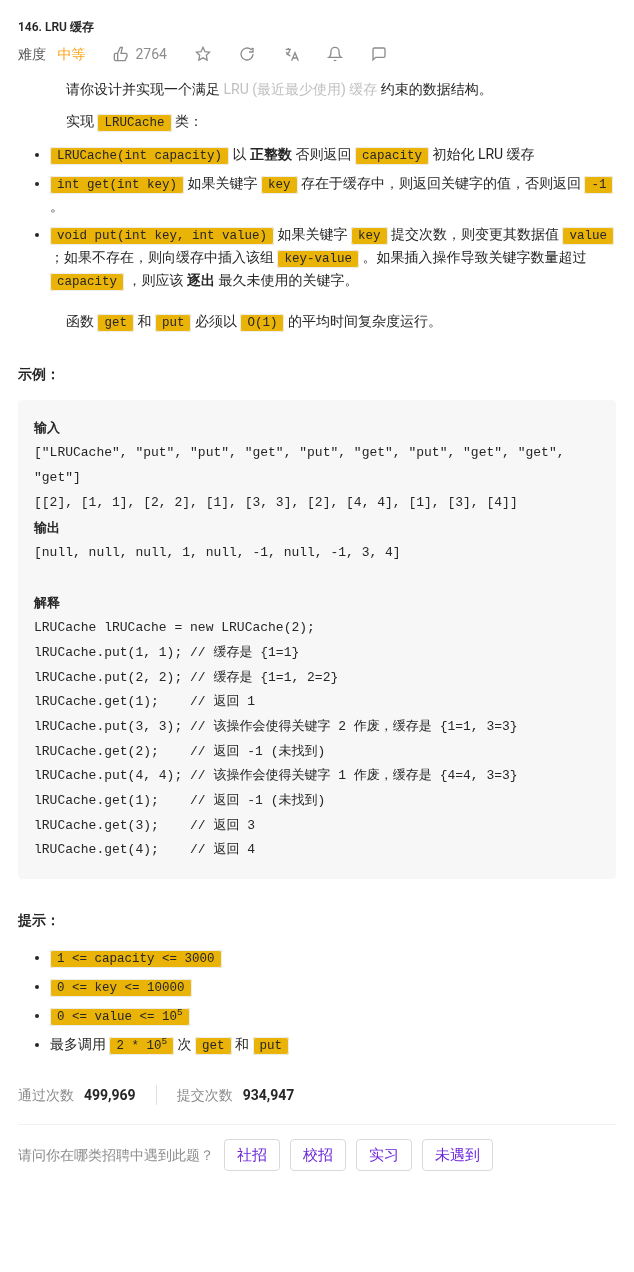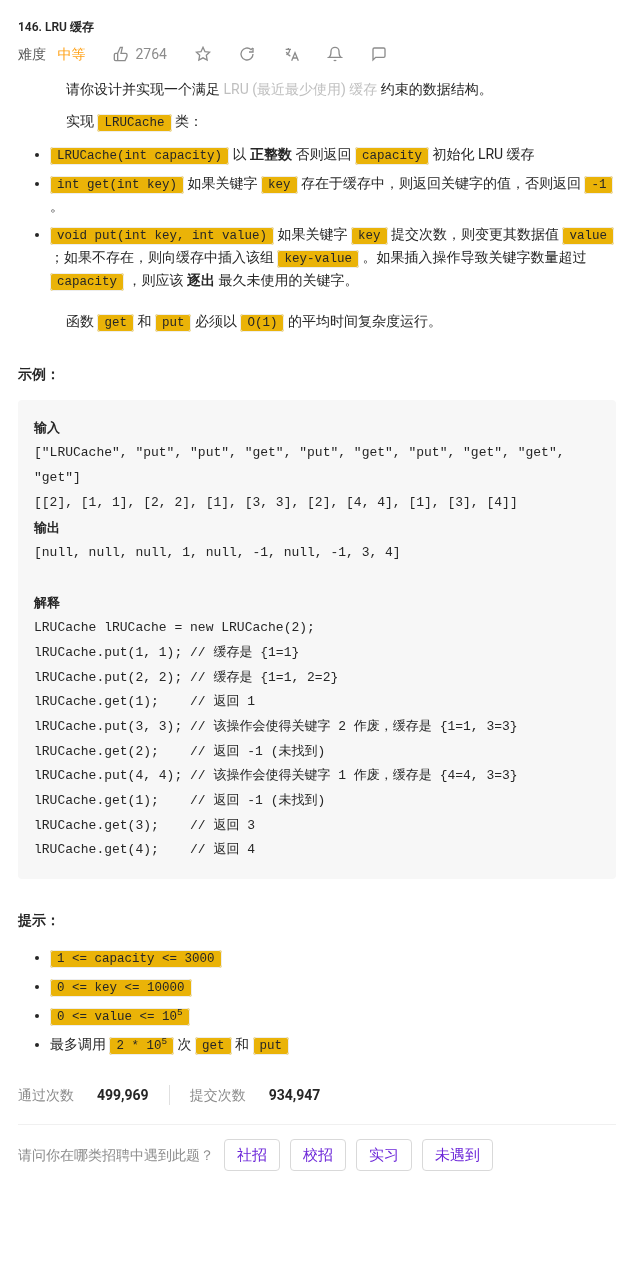--- a/index.html
+++ b/index.html
@@ -15,21 +15,21 @@
 code { font-family:Menlo,Monaco,Consolas,"Courier New",monospace; background:#eab308; border:1px solid #ededed; border-radius:3px; padding:1px 6px; font-size:12.5px; color:#262626; }
 ul { list-style:disc; padding-left:32px; margin:8px 0 18px 0; }
 ul li { margin-bottom:6px; }
 strong { font-weight:700; }
 .section-label { font-weight:700; margin:30px 0 14px 0; font-size:14px; }
 pre.example { background:#f7f7f7; border-radius:4px; padding:16px; font-family:Menlo,Monaco,Consolas,"Courier New",monospace; font-size:13px; line-height:1.9; white-space:pre-wrap; word-wrap:break-word; color:#262626; }
 pre.example .bold { font-weight:700; font-family:-apple-system,BlinkMacSystemFont,"Segoe UI",Roboto,sans-serif; }
 sup { font-size:0.75em; }
 .stats-row { display:flex; align-items:center; gap:20px; margin-top:28px; font-size:14px; }
 .stat-label { color:#8c8c8c; }
-.stat-value { font-weight:700; margin-left:23px; }
+.stat-value { font-weight:700; margin-left:10px; }
 .divider { width:1px; height:20px; background:#e0e0e0; }
 .bottom { display:flex; align-items:center; gap:10px; margin-top:18px; color:#8c8c8c; border-top:1px solid #f0f0f0; padding-top:14px; overflow:hidden; white-space:nowrap;text-align:center; }
 .pill { border:1px solid #d9d9d9; border-radius:4px; padding:3px 12px; font-size:15px; color:#6d28d9; cursor:pointer; }
 </style>
 </head>
 <body>
 
 <div class="title">146. LRU 缓存</div>
 
 <div class="meta-row">

